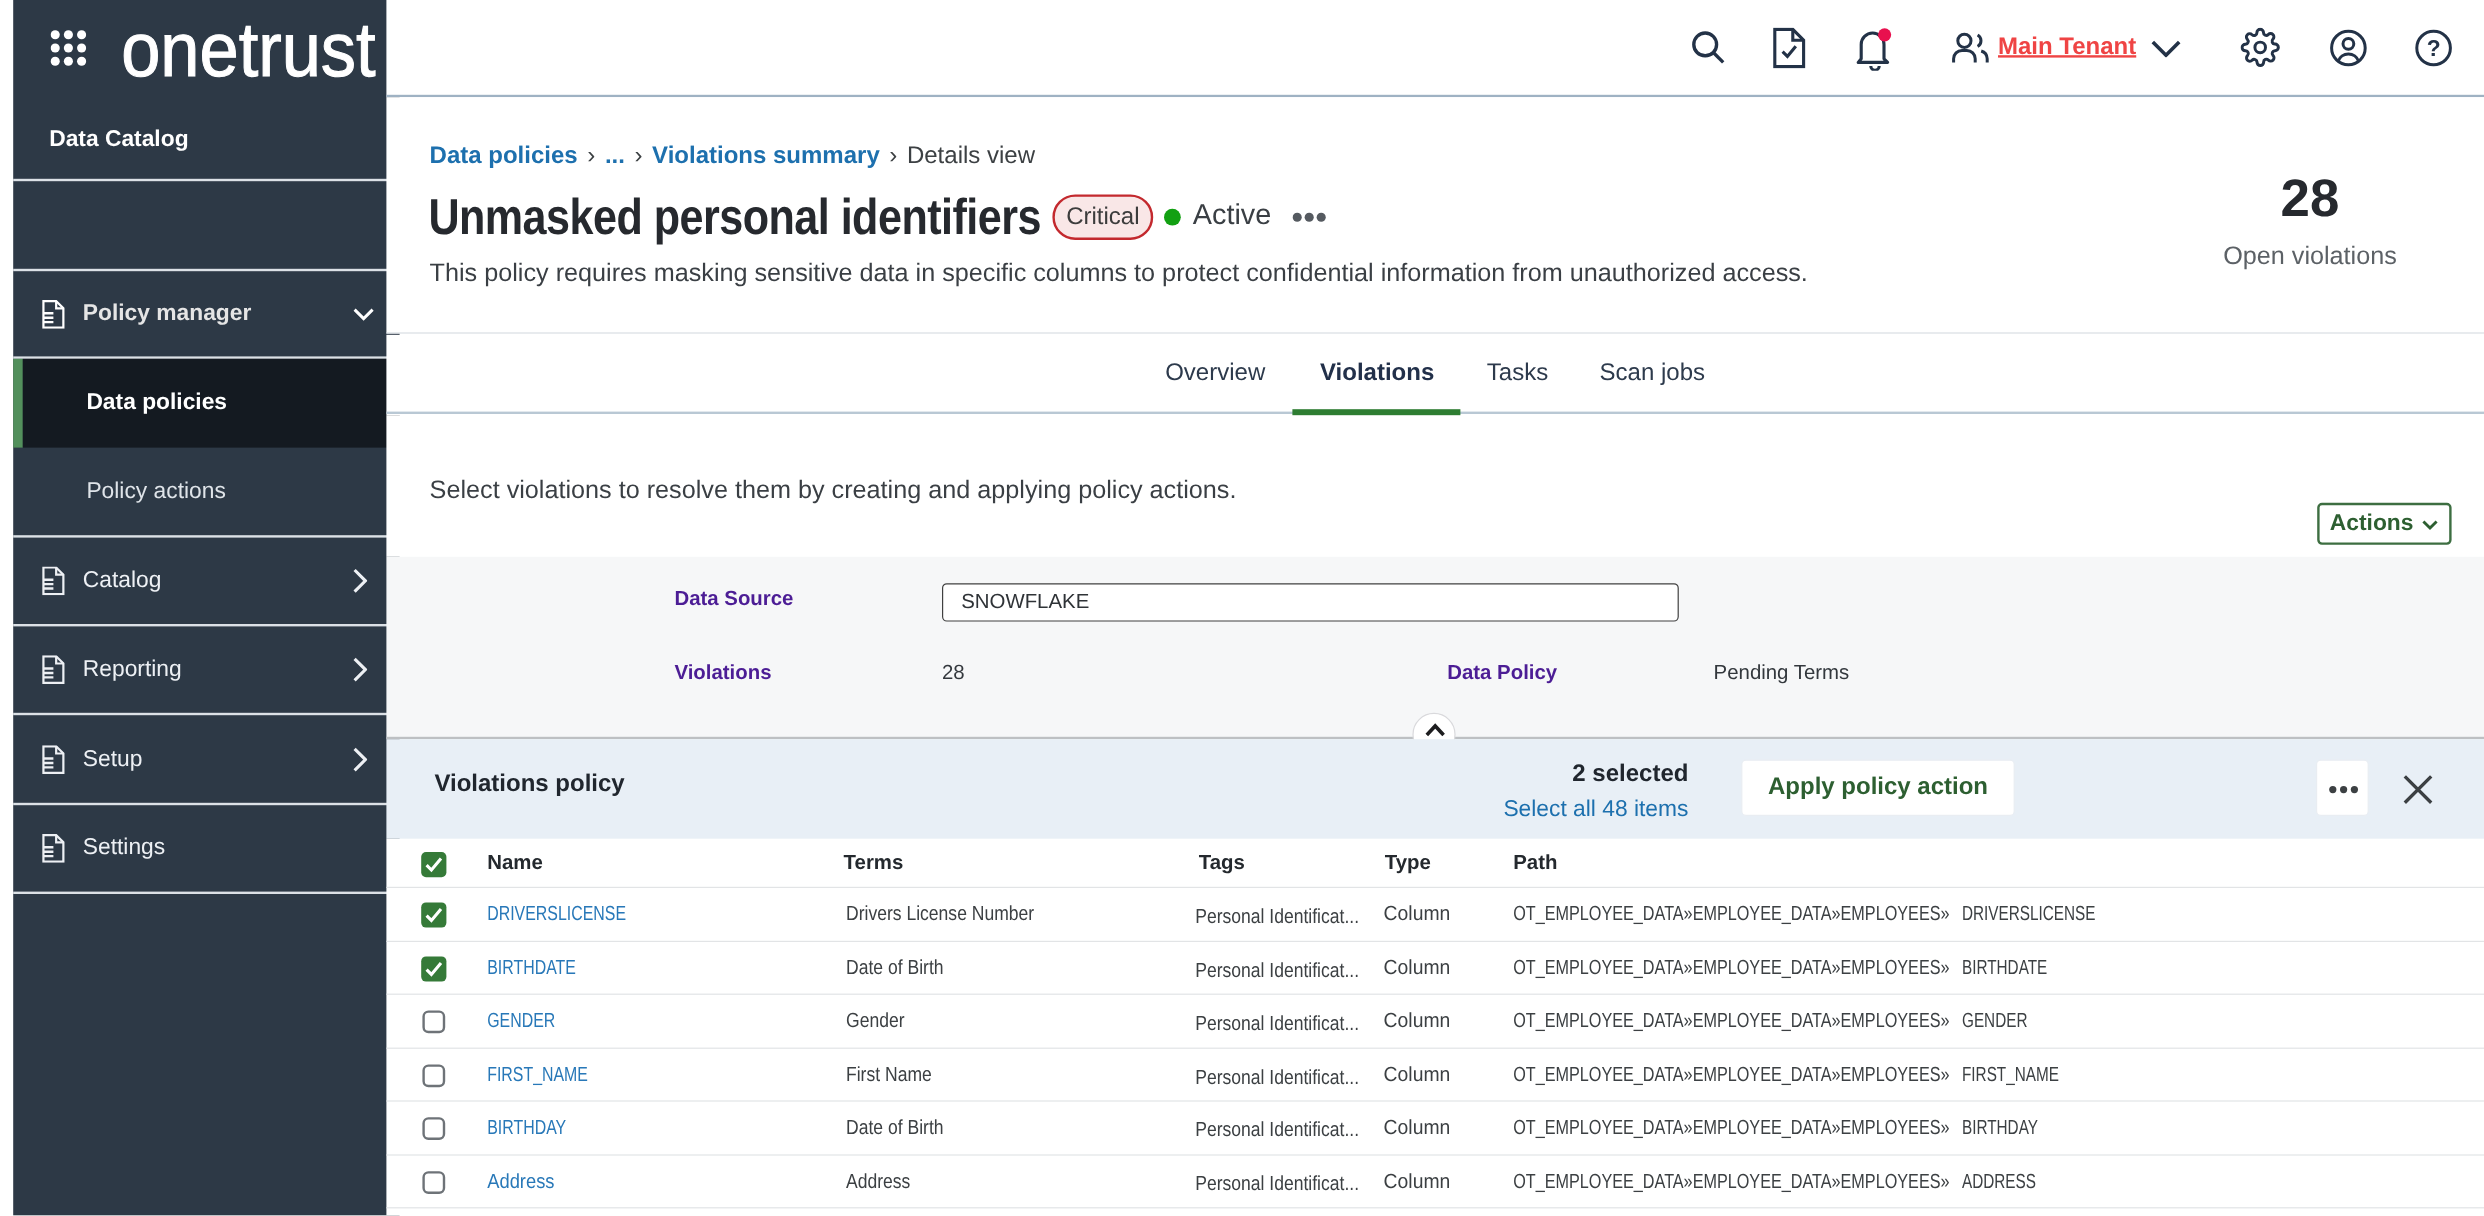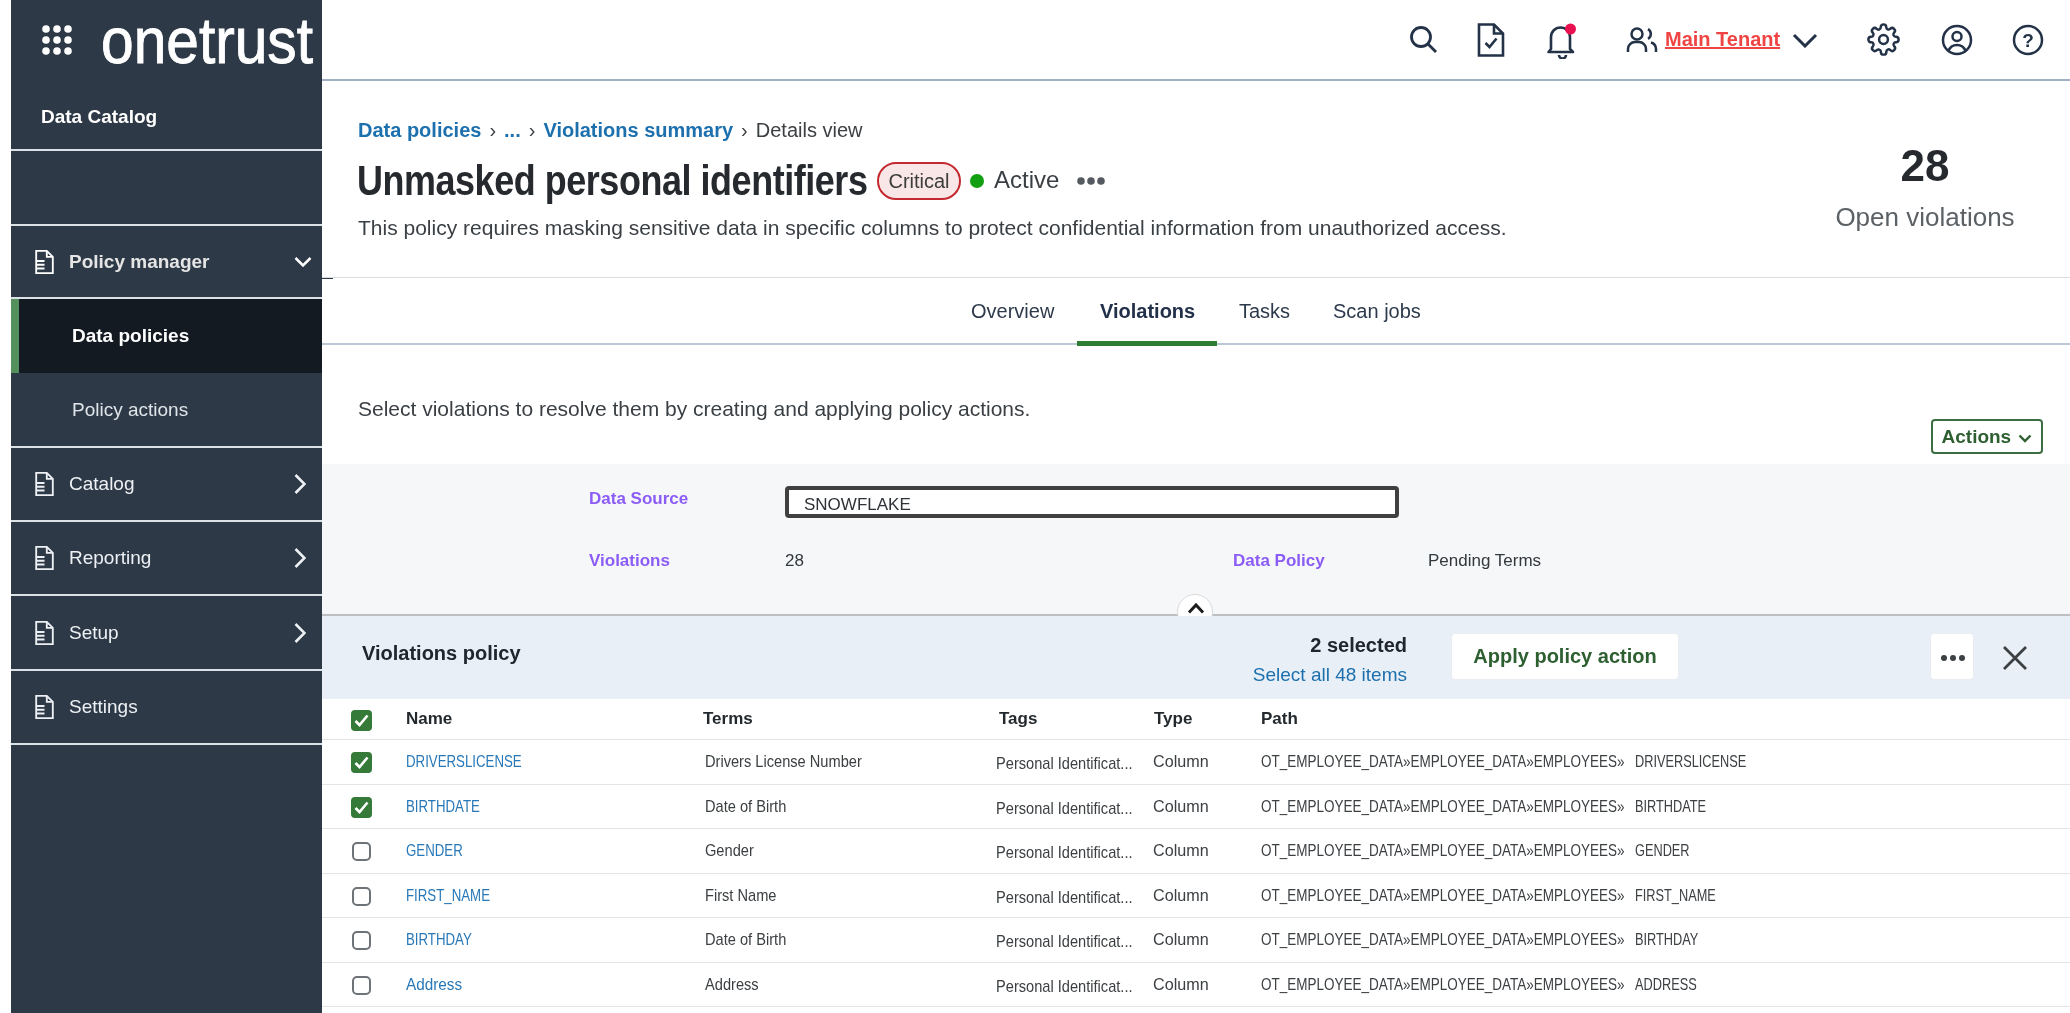--- a/index.html
+++ b/index.html
@@ -30,41 +30,41 @@
 #crumbs { position:absolute; left:36px; top:38px; font-size:20px; color:#3c4043; }
 #crumbs a { color:#1d70ae; font-weight:700; text-decoration:none; }
 #crumbs .gt { color:#3c4043; font-size:20px; padding:0 8px; }
 #title { position:absolute; left:35px; top:76px; font-size:42px; font-weight:700; color:#26292e; letter-spacing:-0.5px; transform:scaleX(0.855); transform-origin:0 0; white-space:nowrap; }
 #chip { position:absolute; left:555px; top:81px; width:84px; height:38px; border:2px solid #c3292e;
   background:#f9e7e7; border-radius:19px; color:#3c3c3c; font-size:20px; text-align:center; line-height:34px; }
 #adot { position:absolute; left:648px; top:93px; width:14px; height:14px; border-radius:50%; background:#12a012; }
 #activetxt { position:absolute; left:672px; top:85px; font-size:24px; color:#3a3f44; }
 #desc { position:absolute; left:36px; top:135px; font-size:21px; color:#3a3f44; }
 #big28 { position:absolute; left:1503px; top:60px; width:200px; text-align:center; font-size:44px; font-weight:700; color:#26292e; }
-#bigsub { position:absolute; left:1503px; top:121px; width:200px; text-align:center; font-size:26px; color:#5c6166; }
+#bigsub { position:absolute; left:1503px; top:121px; width:200px; text-align:center; font-size:21px; color:#5c6166; }
 
 
 #tabsblk { position:absolute; left:322px; top:279px; width:1748px; height:67px; background:#fff; }
 #tabline { position:absolute; left:0px; top:64px; width:1748px; height:2px; background:#b9c8d4; }
 .tab { position:absolute; top:21px; font-size:20px; color:#2d3a4c; }
 #greenul { position:absolute; left:755px; top:62px; width:140px; height:6px; background:#2e7d32; }
 
 
 #selectrow { position:absolute; left:322px; top:346px; width:1748px; height:118px; background:#fff; }
 #selectrow .msg { position:absolute; left:36px; top:51px; font-size:21px; color:#3a3f44; }
 #actionsbtn { position:absolute; left:1609px; top:73px; width:112px; height:35px; border:2px solid #3d6e41;
   border-radius:4px; color:#2d5f31; font-size:19px; font-weight:700; background:#fff; text-align:center; line-height:31px; }
 
 
 #graypanel { position:absolute; left:322px; top:464px; width:1748px; height:152px; background:#f6f7f8;
   border-bottom:2px solid #bdc0c3; }
-.glabel { position:absolute; font-size:17px; font-weight:700; color:#8b5cf6;margin-left:27px; }
+.glabel { position:absolute; font-size:17px; font-weight:700; color:#4c1d95; }
 .gval { position:absolute; font-size:17px; color:#33383d; }
 #dsinput { position:absolute; left:463px; top:22px; width:614px; height:32px; background:#fff;
-  border:4px solid #404040; border-radius:4px; font-size:17px; color:#2f3337; line-height:30px; padding-left:15px; }
+  border:1px solid #404040; border-radius:4px; font-size:17px; color:#2f3337; line-height:30px; padding-left:15px; }
 #collbtn { position:absolute; left:1177px; top:594px; width:36px; height:36px; border-radius:50%;
   background:#fff; border:1px solid #d9d9dc; }
 
 
 #bluebar { position:absolute; left:322px; top:616px; width:1748px; height:83px; background:#e8eff6; }
 #bluebar .vf { position:absolute; left:40px; top:26px; font-size:20px; font-weight:700; color:#20262e; }
 #nsel { position:absolute; left:885px; top:18px; width:200px; text-align:right; font-size:20px; font-weight:700; color:#20262e; }
 #selall { position:absolute; left:885px; top:48px; width:200px; text-align:right; font-size:19px; color:#1d70ae; }
 .wbtn { position:absolute; top:17px; height:47px; background:#fff; border-radius:4px; border:1px solid #e9edf2;
   color:#2d5f31; font-size:20px; font-weight:700; text-align:center; line-height:45px; }

